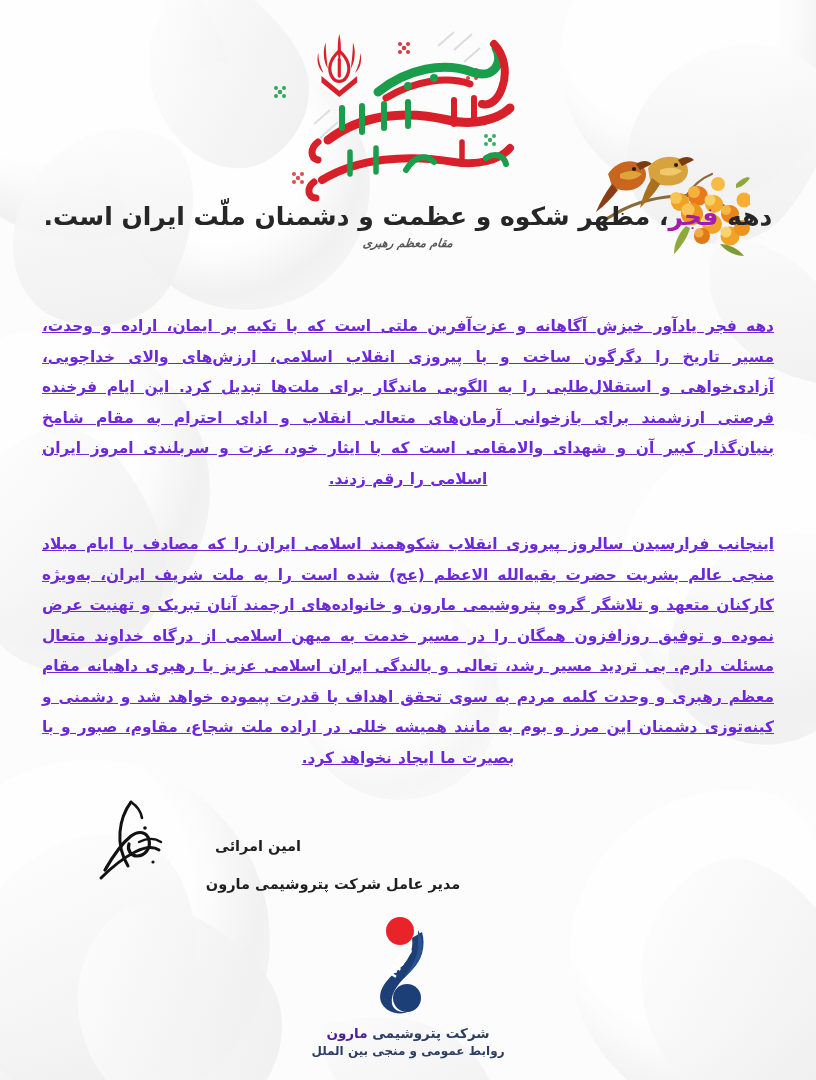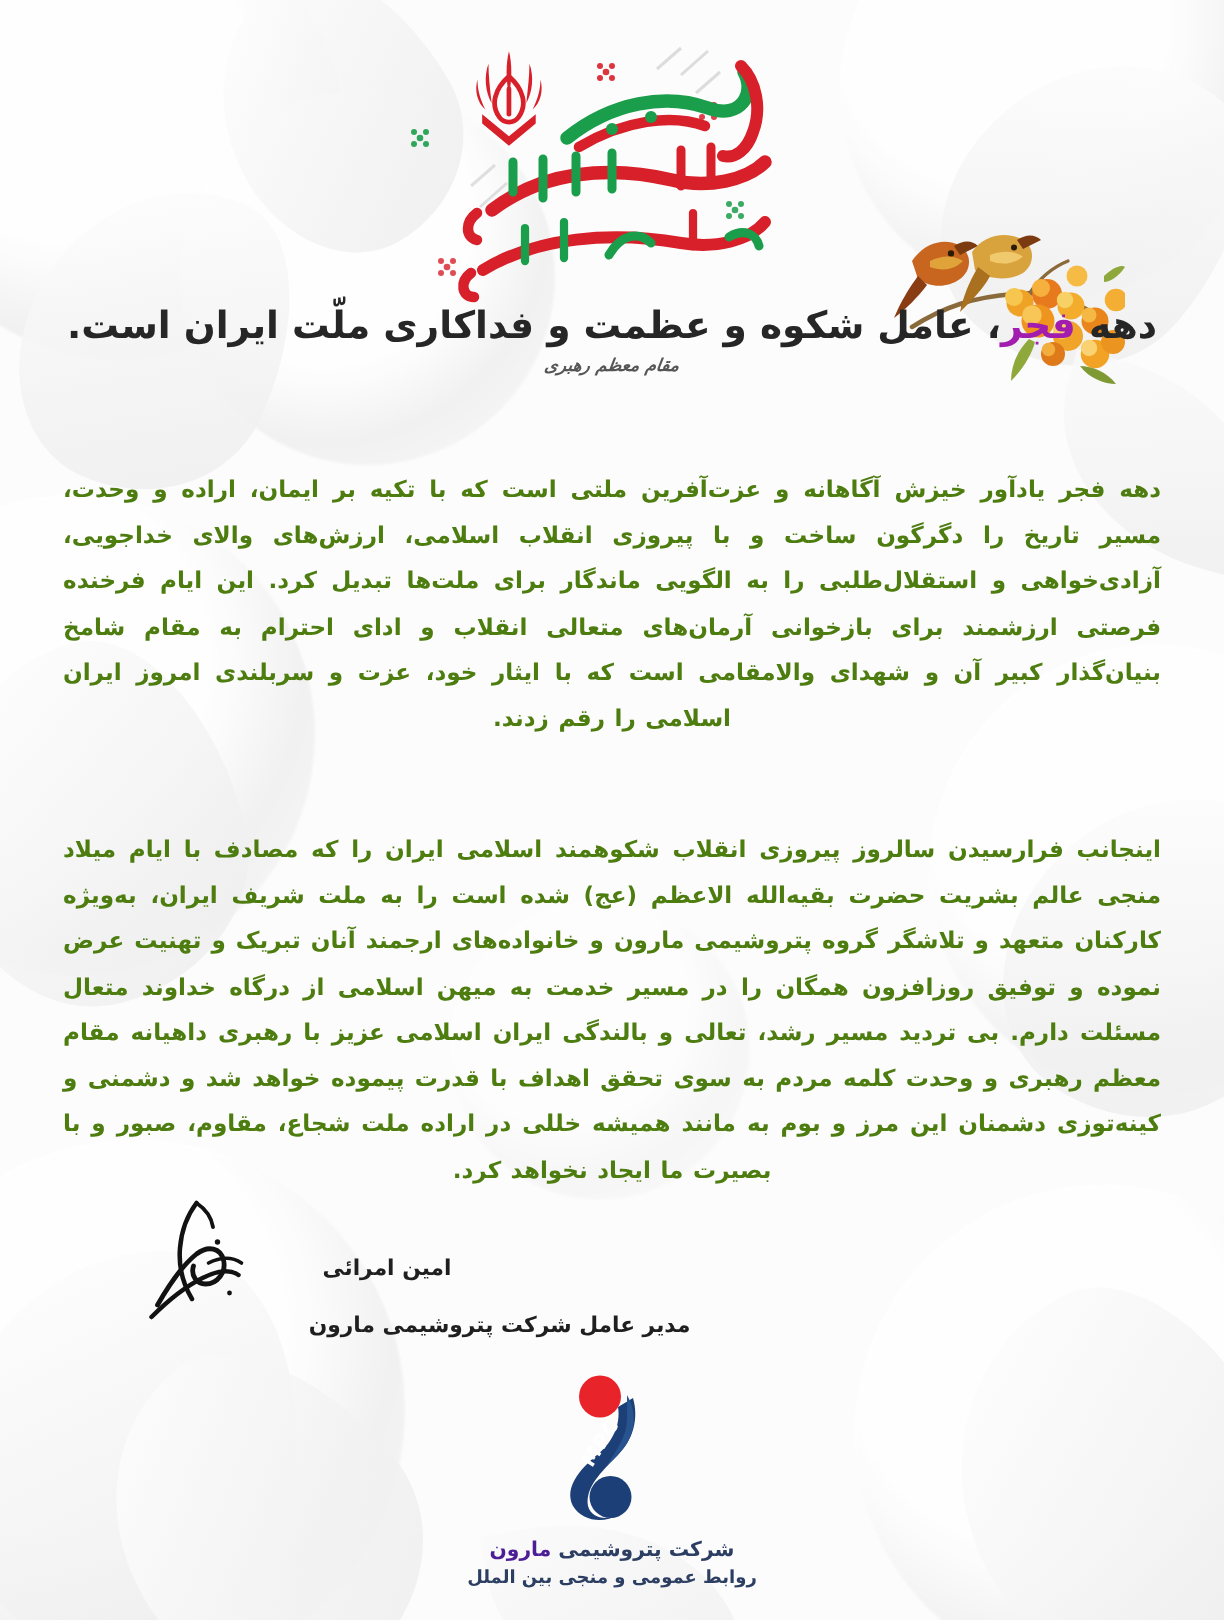--- a/index.html
+++ b/index.html
@@ -67,26 +67,27 @@
     margin-top:2px;
     font-size:11.5px;color:#3a3a3a;font-weight:700;
     font-style:italic;opacity:.85;direction:rtl;
     transform:skewX(-8deg);
   }
 
   
   .para{
     position:absolute;right:42px;left:42px;
     direction:rtl;text-align:justify;text-align-last:center;
-    font-size:15.4px;font-weight:700;color:#4d7c0f;
+    font-size:15.4px;font-weight:700;color:#6d28d9;
     line-height:30.5px;letter-spacing:-.1px;
     word-spacing:1px;
+    text-decoration:underline;
   }
   #para1{top:296px;}
-  #para2{top:536px;}
+  #para2{top:514px;}
 
   
   #sign-block{
     position:absolute;left:0;right:0;top:798px;height:110px;
   }
   #sig-mark{position:absolute;left:95px;top:0;width:80px;height:85px;}
   #sig-name{
     position:absolute;right:0;left:0;top:40px;
     text-align:center;direction:rtl;
     font-size:14.5px;font-weight:700;color:#1f1f1f;
@@ -266,21 +267,21 @@
         <circle cx="152" cy="88" r="8" fill="#eb9420"></circle>
         <circle cx="128" cy="44" r="7" fill="#f6bb44"></circle>
         <path d="M96 86 C88 94 84 104 84 114 C92 106 98 96 100 88 Z" fill="#8fa83c"></path>
         <path d="M130 104 C136 112 146 116 154 116 C148 108 138 104 130 104 Z" fill="#7f9a34"></path>
         <path d="M146 44 C152 38 158 36 160 38 C156 44 150 48 146 48 Z" fill="#8fa83c"></path>
       </g>
     </svg>
   </div>
 
   <div id="headline-wrap">
-    <div id="headline"><span>دهه </span><span class="accent">فجر</span><span>، عامل شکوه و عظمت و فداکاری ملّت ایران است.</span></div>
+    <div id="headline"><span>دهه </span><span class="accent">فجر</span><span>، مظهر شکوه و عظمت و دشمنان ملّت ایران است.</span></div>
     <div id="attrib">مقام معظم رهبری</div>
   </div>
 
   <p class="para" id="para1">دهه فجر یادآور خیزش آگاهانه و عزت‌آفرین ملتی است که با تکیه بر ایمان، اراده و وحدت، مسیر تاریخ را دگرگون ساخت و با پیروزی انقلاب اسلامی، ارزش‌های والای خداجویی، آزادی‌خواهی و استقلال‌طلبی را به الگویی ماندگار برای ملت‌ها تبدیل کرد. این ایام فرخنده فرصتی ارزشمند برای بازخوانی آرمان‌های متعالی انقلاب و ادای احترام به مقام شامخ بنیان‌گذار کبیر آن و شهدای والامقامی است که با ایثار خود، عزت و سربلندی امروز ایران اسلامی را رقم زدند.</p>
   <p class="para" id="para2">اینجانب فرارسیدن سالروز پیروزی انقلاب شکوهمند اسلامی ایران را که مصادف با ایام میلاد منجی عالم بشریت حضرت بقیه‌الله الاعظم (عج) شده است را به ملت شریف ایران، به‌ویژه کارکنان متعهد و تلاشگر گروه پتروشیمی مارون و خانواده‌های ارجمند آنان تبریک و تهنیت عرض نموده و توفیق روزافزون همگان را در مسیر خدمت به میهن اسلامی از درگاه خداوند متعال مسئلت دارم. بی تردید مسیر رشد، تعالی و بالندگی ایران اسلامی عزیز با رهبری داهیانه مقام معظم رهبری و وحدت کلمه مردم  به سوی تحقق اهداف با قدرت پیموده خواهد شد و دشمنی و کینه‌توزی دشمنان این مرز و بوم به مانند همیشه خللی در اراده ملت شجاع، مقاوم، صبور و با بصیرت ما ایجاد نخواهد کرد.</p>
 
   <div id="sign-block">
     <svg id="sig-mark" viewBox="0 0 80 85" aria-hidden="true">
       <path d="M36 4 C30 12 26 22 25 34 C24 46 27 58 33 68" fill="none" stroke="#121212" stroke-width="3" stroke-linecap="round"></path>
       <path d="M36 4 C42 8 46 14 47 20" fill="none" stroke="#121212" stroke-width="2.6" stroke-linecap="round"></path>

